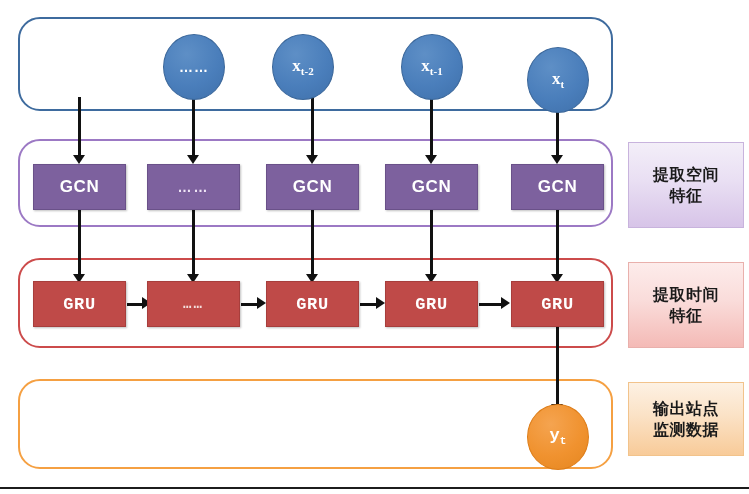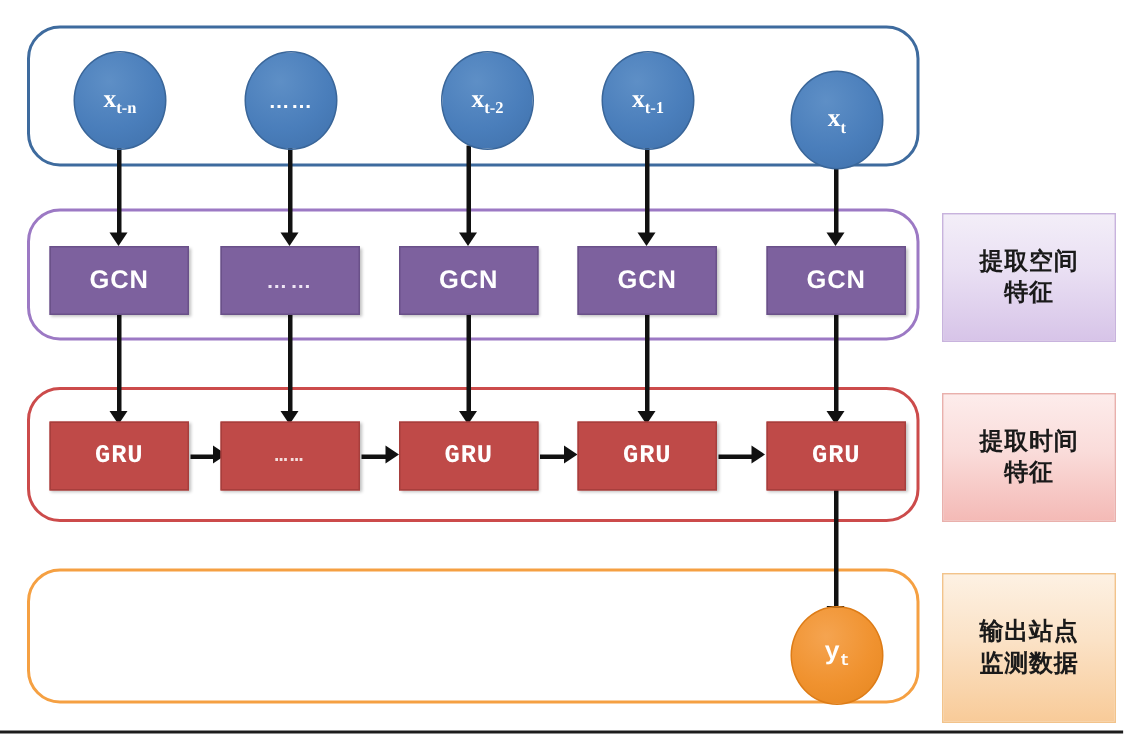--- a/index.html
+++ b/index.html
@@ -57,21 +57,21 @@
     top: 142px; height: 86px;
     background: linear-gradient(180deg,#f3eef8 0%, #e9dff3 45%, #d7c4e8 100%);
     border-color: #c8b3dd;
   }
   #caption-gru {
     top: 262px; height: 86px;
     background: linear-gradient(180deg,#fdeceb 0%, #fadcda 45%, #f4bab6 100%);
     border-color: #e9b0ac;
   }
   #caption-output {
-    top: 382px; height: 100px;
+    top: 382px; height: 74px;
     background: linear-gradient(180deg,#fdf1e3 0%, #fbe2c6 45%, #f8cb99 100%);
     border-color: #f2c38b;
     justify-content: center;
   }
   .caption-line { display:block; white-space: nowrap; }
 
   
   .node-circle {
     position: absolute;
     box-sizing: border-box;
@@ -203,27 +203,24 @@
 
   <div class="hline" style="left:360px; top:303px; width:19px;"></div>
   <div class="arrowhead-right" style="left:376px; top:297px;"></div>
 
   <div class="hline" style="left:479px; top:303px; width:25px;"></div>
   <div class="arrowhead-right" style="left:501px; top:297px;"></div>
 
   <div class="vline" style="left:556px; top:326px; height:82px;"></div>
   <div class="arrowhead-down" style="left:551px; top:404px;"></div>
 
-  <div class="node-circle blue" style="left:49px;  top:34px;">
-    <span><span>x</span><span class="sub">t-n</span></span>
-  </div>
   <div class="node-circle blue" style="left:163px; top:34px;">
     <span class="dots">……</span>
   </div>
-  <div class="node-circle blue" style="left:294px; top:34px;">
+  <div class="node-circle blue" style="left:272px; top:34px;">
     <span><span>x</span><span class="sub">t-2</span></span>
   </div>
   <div class="node-circle blue" style="left:401px; top:34px;">
     <span><span>x</span><span class="sub">t-1</span></span>
   </div>
   <div class="node-circle blue" style="left:527px; top:47px;">
     <span><span>x</span><span class="sub">t</span></span>
   </div>
 
   <div class="node-rect purple" style="left:33px;  top:164px;">

